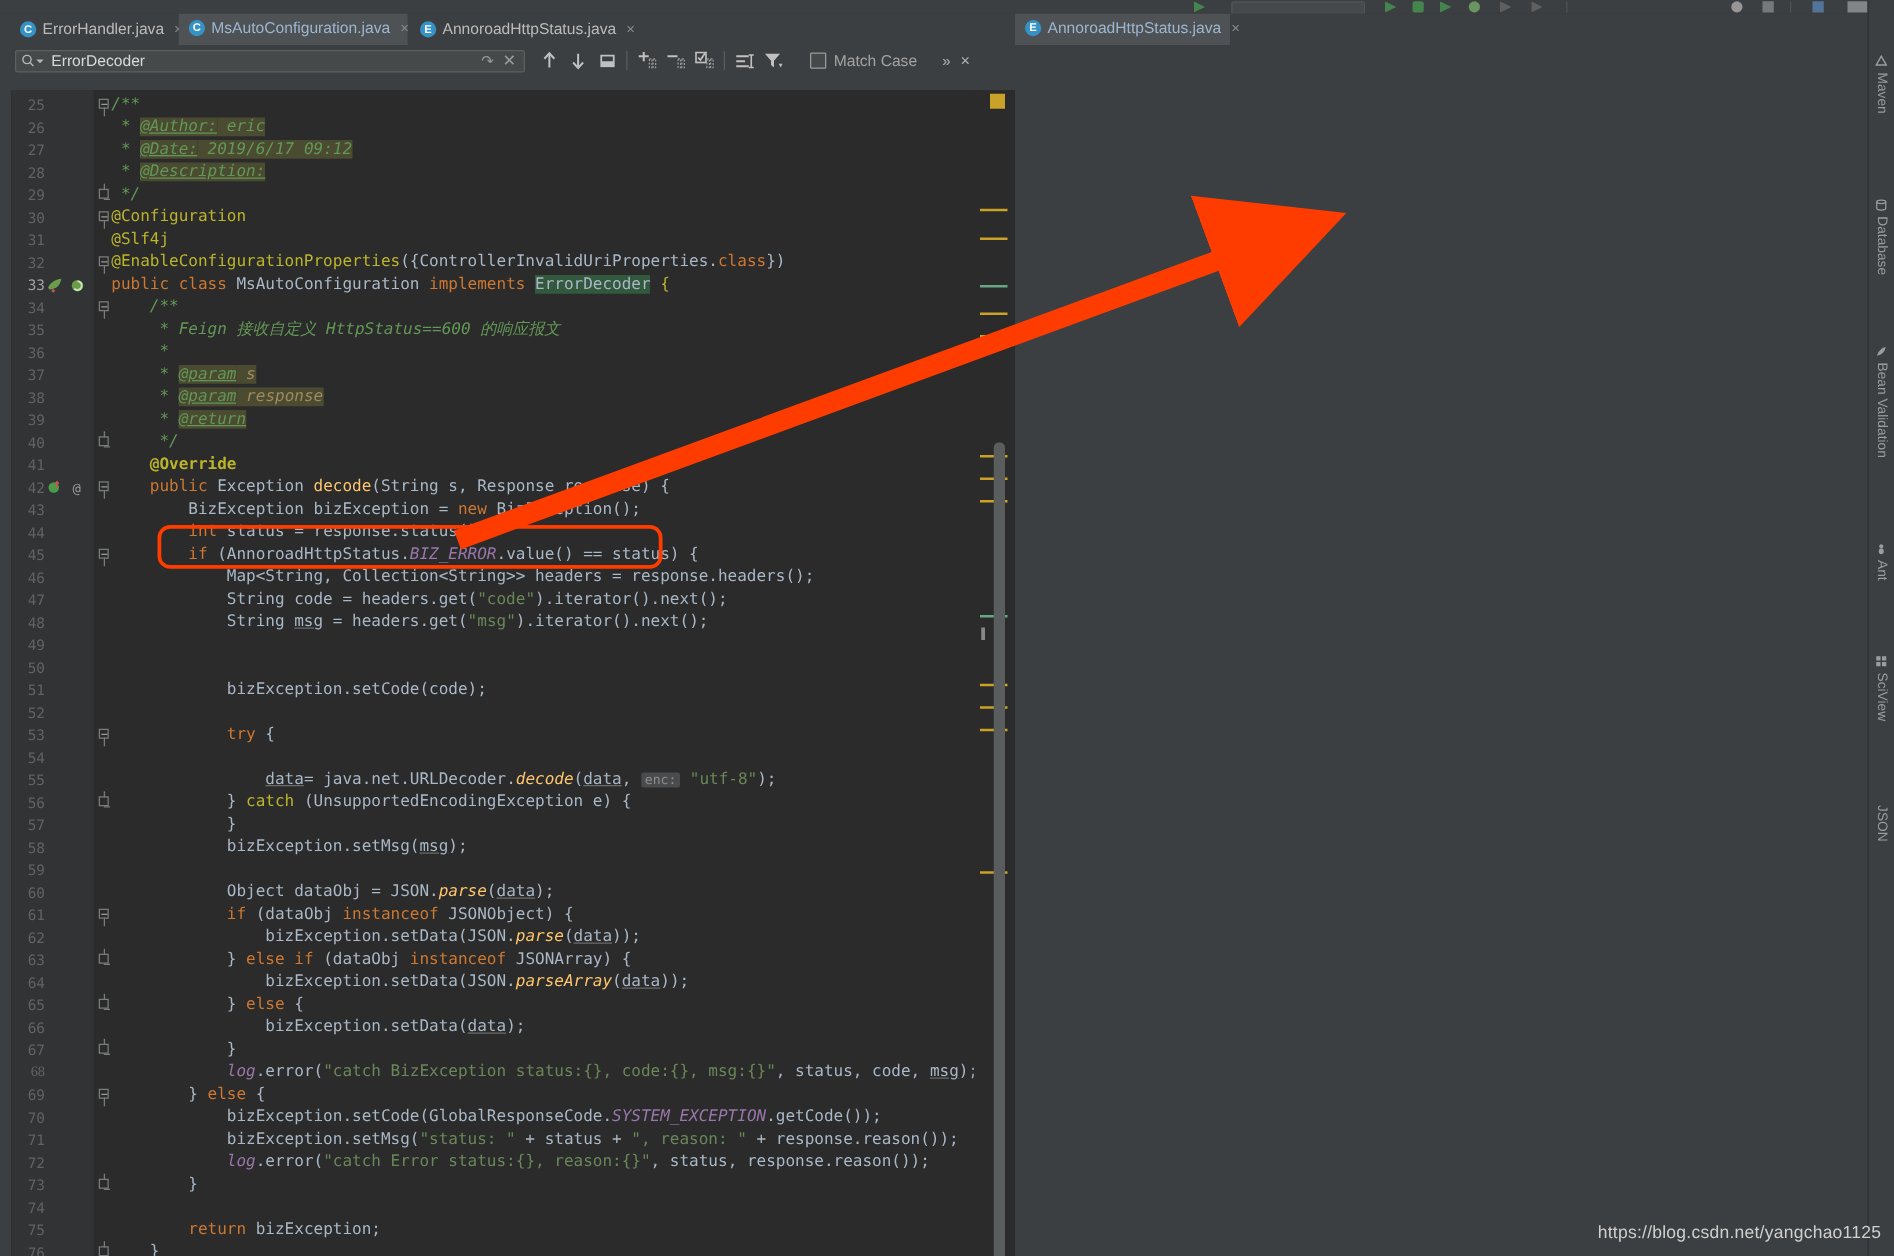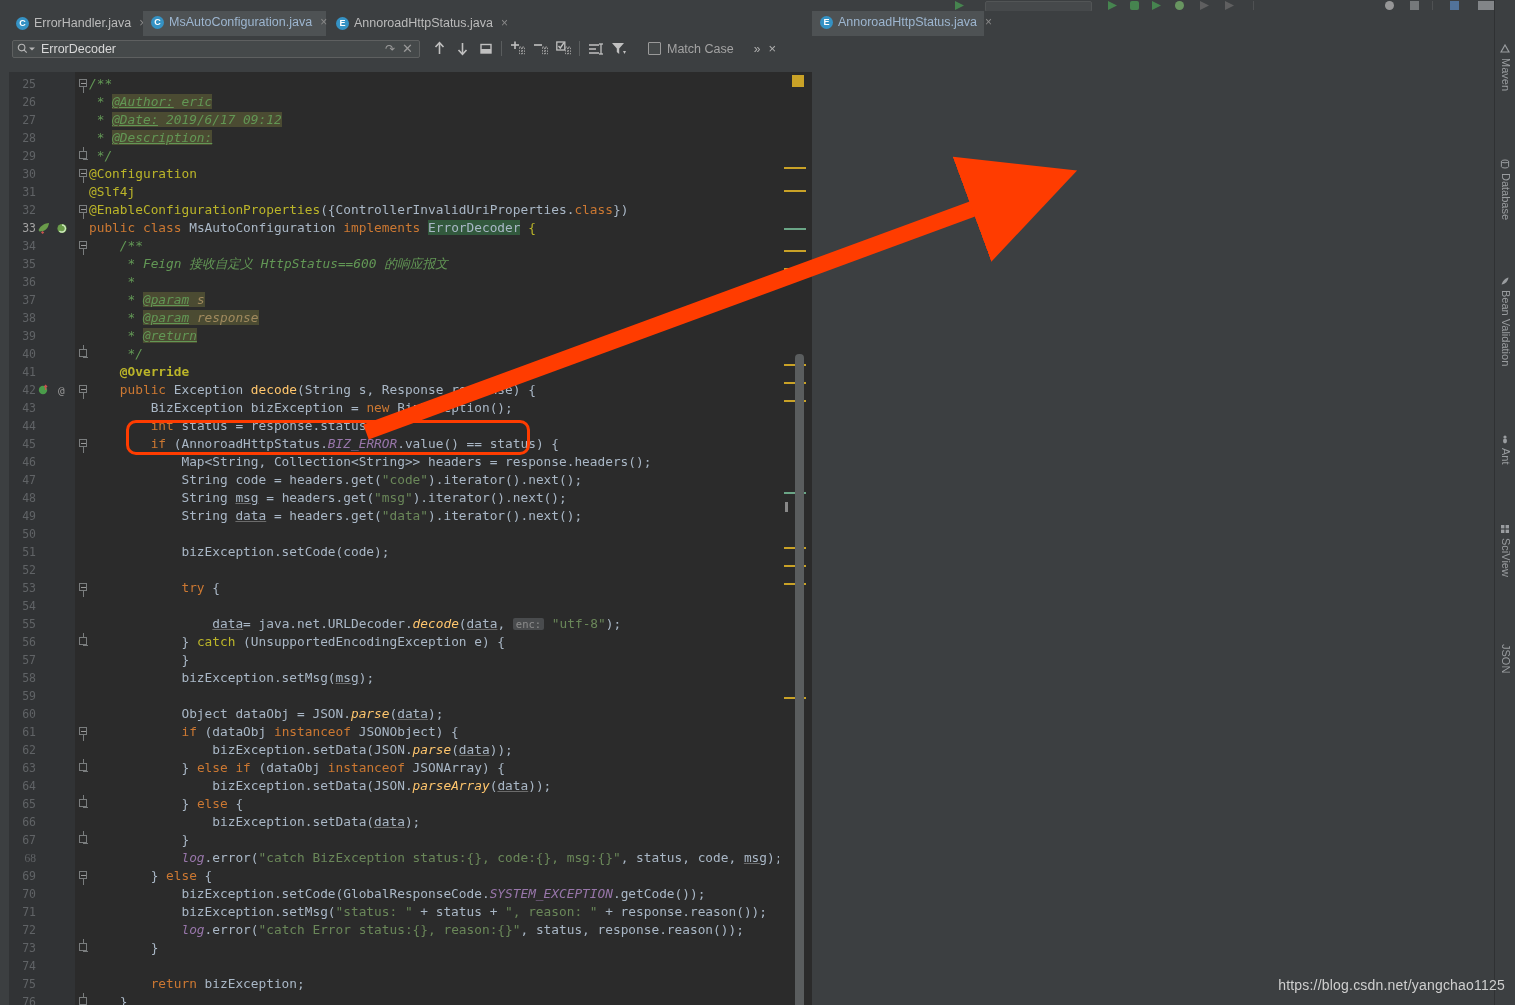--- a/index.html
+++ b/index.html
@@ -447,21 +447,20 @@
           <div class="cline" style="top: 255px;">     <span class="doc">* </span><span class="doctag">@return</span></div>
           <div class="cline" style="top: 273px;">     <span class="doc">*/</span></div>
           <div class="cline" style="top: 291px; font-weight: bold;">    <span class="anno">@Override</span></div>
           <div class="cline" style="top: 309px;">    <span class="kw">public </span><span class="ident">Exception </span><span class="mth">decode</span><span class="ident">(String s, Response response) {</span></div>
           <div class="cline" style="top: 327px;">        <span class="ident">BizException bizException = </span><span class="kw">new </span><span class="ident">BizException();</span></div>
           <div class="cline" style="top: 345px;">        <span class="kw">int </span><span class="ident">status = response.status();</span></div>
           <div class="cline" style="top: 363px;">        <span class="kw">if </span><span class="ident">(AnnoroadHttpStatus.</span><span class="sfld">BIZ_ERROR</span><span class="ident">.value() == status) {</span></div>
           <div class="cline" style="top: 381px;">            <span class="ident">Map&lt;String, Collection&lt;String&gt;&gt; headers = response.headers();</span></div>
           <div class="cline" style="top: 399px;">            <span class="ident">String code = headers.get(</span><span class="str">"code"</span><span class="ident">).iterator().next();</span></div>
           <div class="cline" style="top: 417px;">            <span class="ident">String </span><span class="uline">msg</span><span class="ident"> = headers.get(</span><span class="str">"msg"</span><span class="ident">).iterator().next();</span></div>
-          <div class="cline" style="top: 435px;">            <span class="ident">String </span><span class="uline">data</span><span class="ident"> = headers.get(</span><span class="str">"data"</span><span class="ident">).iterator().next();</span></div>
           <div class="cline" style="top: 453px;">&nbsp;</div>
           <div class="cline" style="top: 471px;">            <span class="ident">bizException.setCode(code);</span></div>
           <div class="cline" style="top: 489px;">&nbsp;</div>
           <div class="cline" style="top: 507px;">            <span class="kw">try </span><span class="ident">{</span></div>
           <div class="cline" style="top: 543px;">                <span class="uline">data</span><span class="ident">= java.net.URLDecoder.</span><span class="smth">decode</span><span class="ident">(</span><span class="uline">data</span><span class="ident">, </span><span class="hint">enc:</span><span class="str"> "utf-8"</span><span class="ident">);</span></div>
           <div class="cline" style="top: 561px;">            <span class="ident">} </span><span class="anno">catch </span><span class="ident">(UnsupportedEncodingException e) {</span></div>
           <div class="cline" style="top: 579px;">            <span class="ident">}</span></div>
           <div class="cline" style="top: 597px;">            <span class="ident">bizException.setMsg(</span><span class="uline">msg</span><span class="ident">);</span></div>
           <div class="cline" style="top: 615px;">&nbsp;</div>
           <div class="cline" style="top: 633px;">            <span class="ident">Object dataObj = JSON.</span><span class="smth">parse</span><span class="ident">(</span><span class="uline">data</span><span class="ident">);</span></div>

